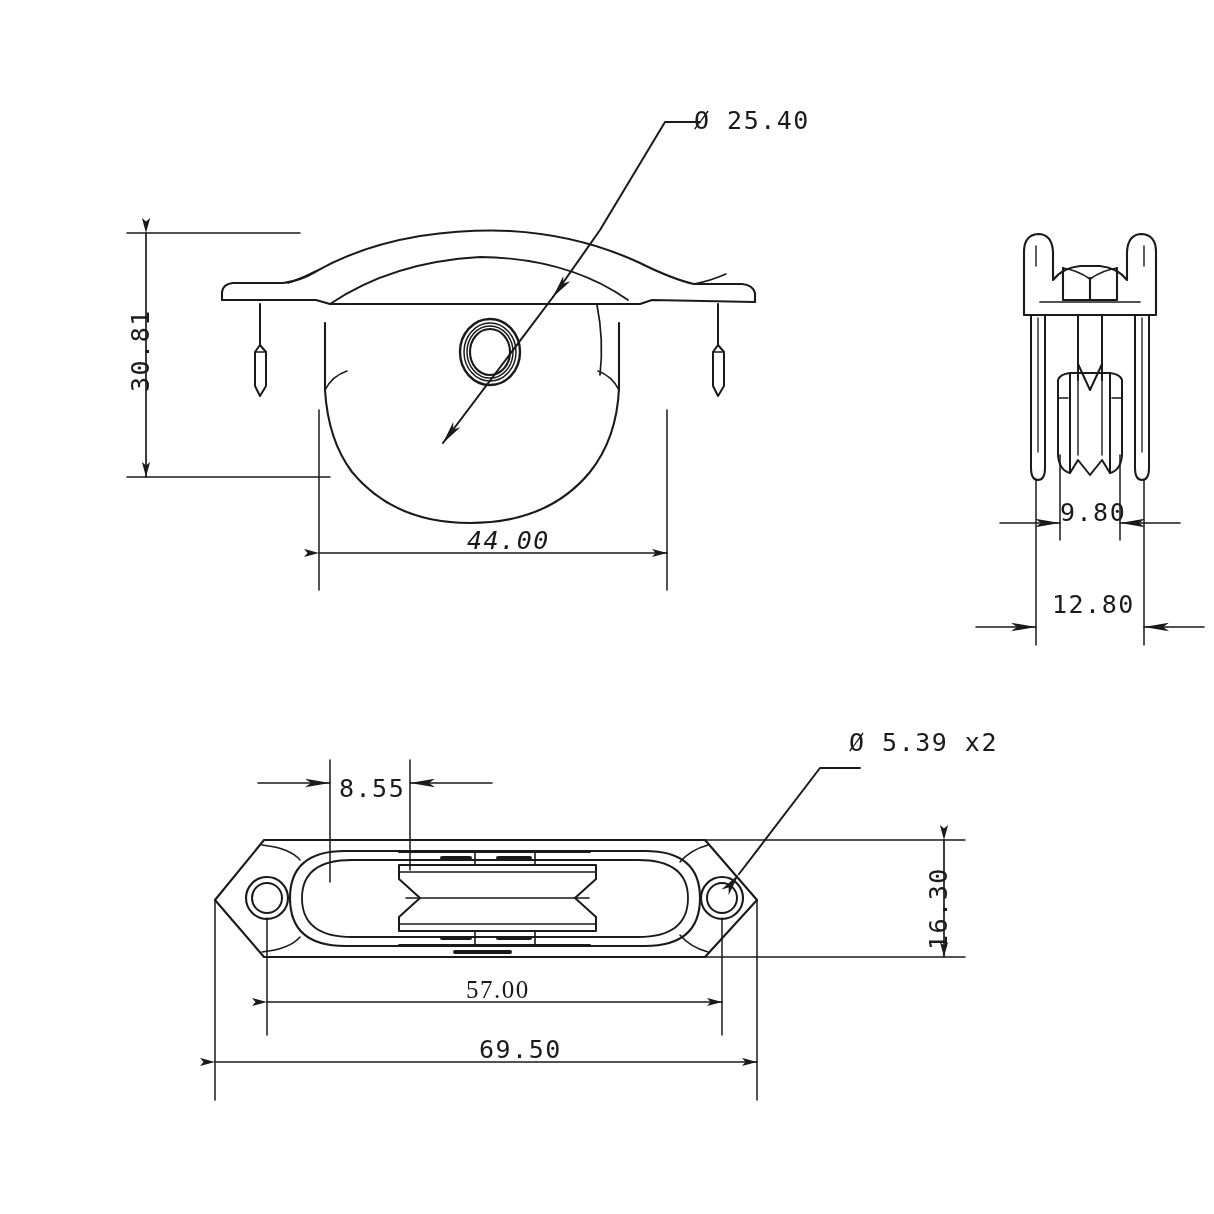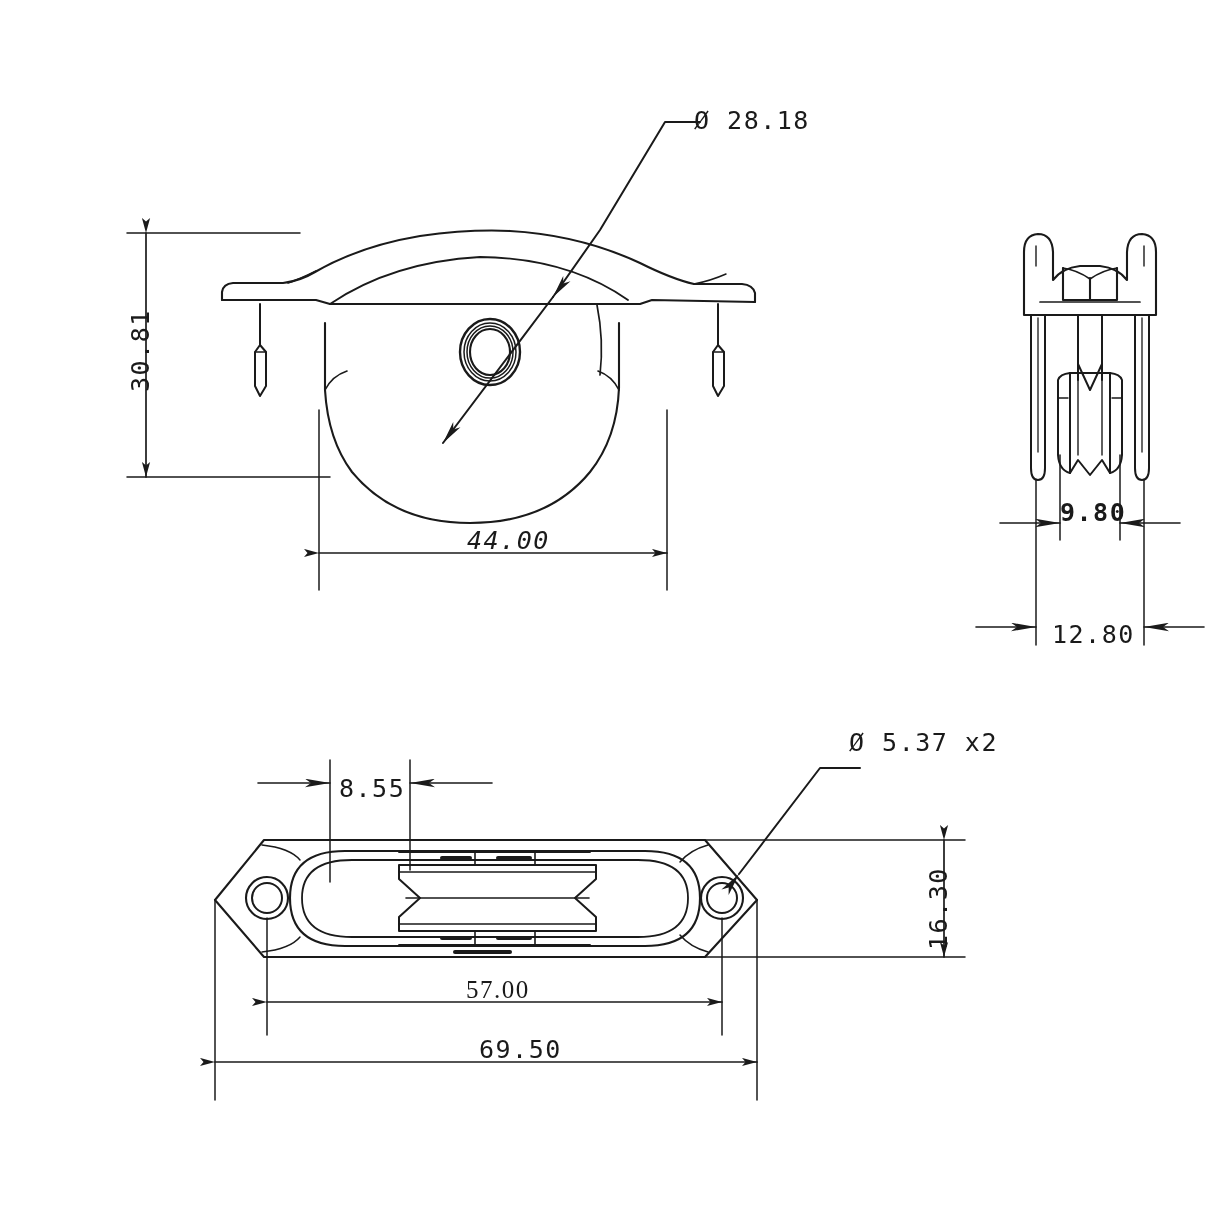--- a/index.html
+++ b/index.html
@@ -282,33 +282,33 @@
 
       <g stroke-width="1.5">
         <path d="M215,900 L215,1100"></path>
         <path d="M757,900 L757,1100"></path>
         <path d="M215,1062 L757,1062" stroke-width="1.7" marker-start="url(#arrIn)" marker-end="url(#arrIn)"></path>
       </g>
 
     </g>
   </svg>
 
-  <div class="dim-text" style="left:694px; top:108px;">Ø 28.18</div>
+  <div class="dim-text" style="left:694px; top:108px;">Ø 25.40</div>
 
   <div class="dim-text rot" style="left:128px; top:392px;">30.81</div>
 
   <div class="dim-text" style="left:467px; top:528px;font-style:italic;">44.00</div>
 
-  <div class="dim-text" style="left:1060px; top:500px;font-weight:bold;">9.80</div>
-
-  <div class="dim-text" style="left:1052px; top:622px;text-align:right;">12.80</div>
+  <div class="dim-text" style="left:1060px; top:500px;">9.80</div>
+
+  <div class="dim-text" style="left:1052px; top:592px;text-align:right;">12.80</div>
 
   <div class="dim-text" style="left:339px; top:776px;">8.55</div>
 
-  <div class="dim-text" style="left:849px; top:730px;">Ø 5.37  x2</div>
+  <div class="dim-text" style="left:849px; top:730px;">Ø 5.39  x2</div>
 
   <div class="dim-text rot" style="left:926px; top:950px;">16.30</div>
 
   <div class="dim-text" style="left:466px; top:977px;font-family:Liberation Serif, serif;">57.00</div>
 
   <div class="dim-text" style="left:466px; top:1037px;margin-left:13px;">69.50</div>
 
 </div>
 
 </body></html>

